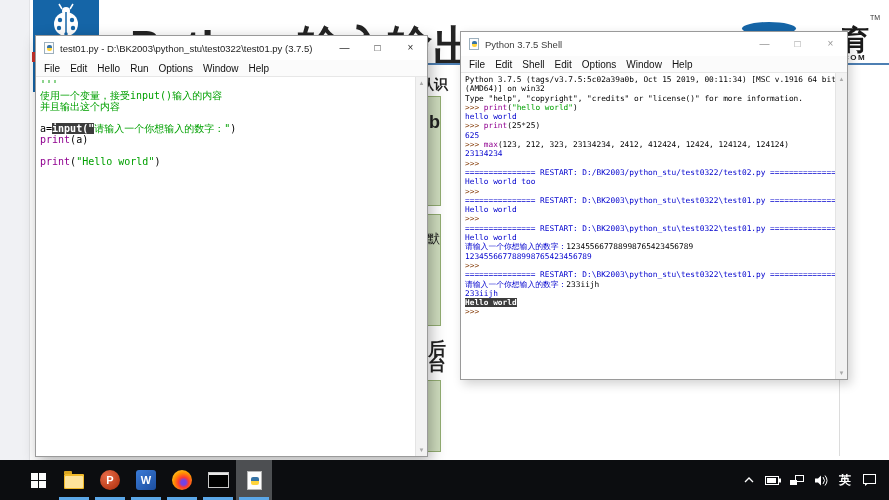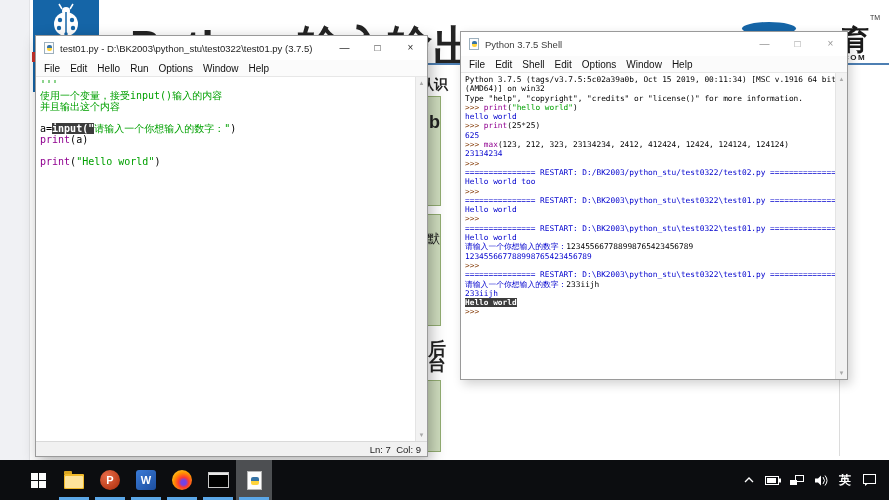--- a/index.html
+++ b/index.html
@@ -155,23 +155,20 @@
       <span class="menu-item">Window</span>
       <span class="menu-item">Help</span>
     </div>
   <div class="textwrap">
     <div class="code" id="editor-code"><div class="cl"><span style="color: rgb(0, 160, 0);">'''</span></div><div class="cl"><span style="color: rgb(0, 160, 0);">使用一个变量，接受input()输入的内容</span></div><div class="cl"><span style="color: rgb(0, 160, 0);">并且输出这个内容</span></div><div class="cl">&nbsp;</div><div class="cl"><span style="color: rgb(0, 0, 0);">a=</span><span style="background: rgb(60, 60, 60); color: rgb(255, 255, 255); font-weight: bold;">input("</span><span style="color: rgb(0, 160, 0);">请输入一个你想输入的数字："</span><span style="color: rgb(0, 0, 0);">)</span></div><div class="cl"><span style="color: rgb(144, 0, 144);">print</span><span style="color: rgb(0, 0, 0);">(a)</span></div><div class="cl">&nbsp;</div><div class="cl"><span style="color: rgb(144, 0, 144);">print</span><span style="color: rgb(0, 0, 0);">(</span><span style="color: rgb(0, 160, 0);">"Hello world"</span><span style="color: rgb(0, 0, 0);">)</span></div></div>
     <div class="scrollbar">
       <span class="sb-arrow sb-up">▲</span>
       <span class="sb-arrow sb-down">▼</span>
     </div>
   </div>
-  <div class="statusbar">
-    <span>Ln: 7  Col: 9</span>
-  </div>
 </div>
 
 <div class="window win-shell">
   <div class="titlebar">
     <span class="file-icon"></span>
     <span class="title-text">Python 3.7.5 Shell</span>
     <span class="controls">
       <span class="ctl">—</span>
       <span class="ctl">□</span>
       <span class="ctl">×</span>

